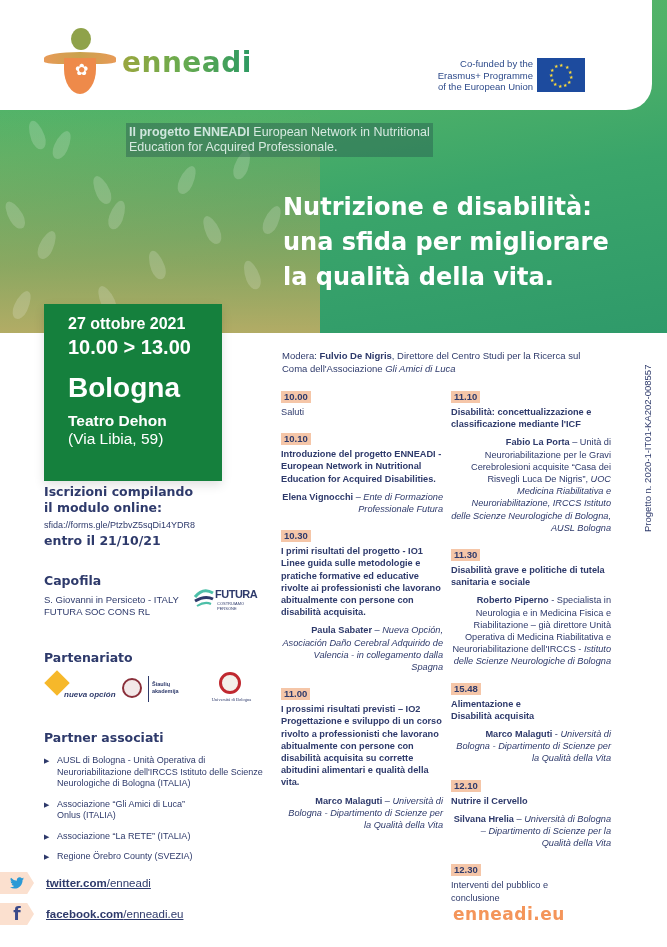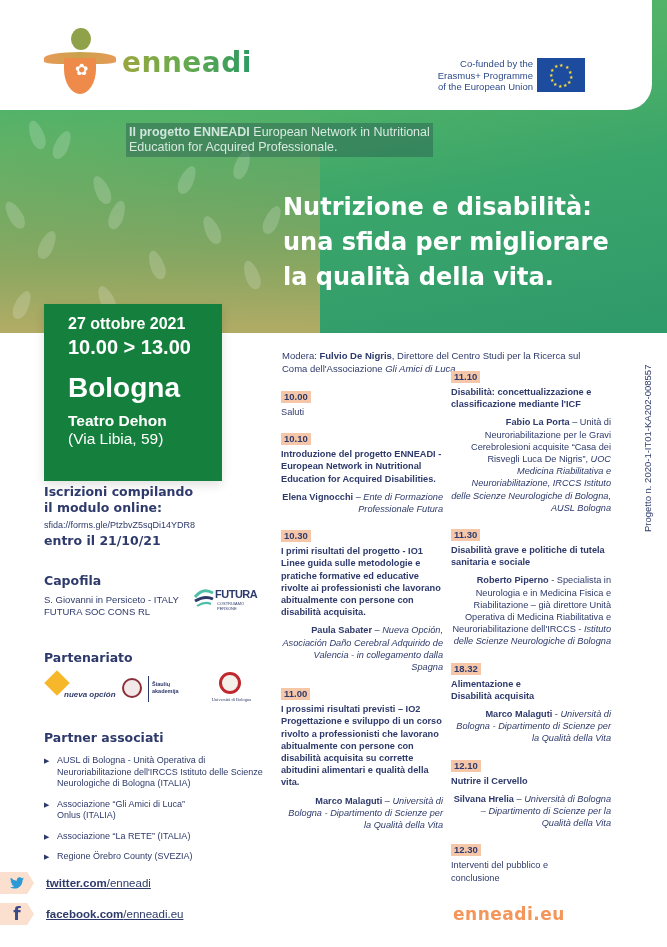--- a/index.html
+++ b/index.html
@@ -210,33 +210,33 @@
     <div class="topic">I primi risultati del progetto - IO1 Linee guida sulle metodologie e pratiche formative ed educative rivolte ai professionisti che lavorano abitualmente con persone con disabilità acquisita.</div>
     <div class="speaker"><b>Paula Sabater</b><span> – </span><i>Nueva Opción, Asociación Daño Cerebral Adquirido de Valencia - in collegamento dalla Spagna</i></div>
   </div>
   <div class="item">
     <div class="time">11.00</div>
     <div class="topic">I prossimi risultati previsti – IO2 Progettazione e sviluppo di un corso rivolto a professionisti che lavorano abitualmente con persone con disabilità acquisita su corrette abitudini alimentari e qualità della vita.</div>
     <div class="speaker"><b>Marco Malaguti</b><span> – </span><i>Università di Bologna - Dipartimento di Scienze per la Qualità della Vita</i></div>
   </div>
 </div>
 
-<div class="col" style="left:451px;top:366px;width:160px">
+<div class="col" style="left:451px;top:386px;width:160px">
   <div class="item">
     <div class="time">11.10</div>
     <div class="topic">Disabilità: concettualizzazione e classificazione mediante l'ICF</div>
     <div class="speaker"><b>Fabio La Porta</b><span> – </span><span>Unità di Neuroriabilitazione per le Gravi Cerebrolesioni acquisite “Casa dei Risvegli Luca De Nigris”, </span><i>UOC Medicina Riabilitativa e Neuroriabilitazione, IRCCS Istituto delle Scienze Neurologiche di Bologna, AUSL Bologna</i></div>
   </div>
   <div class="item">
     <div class="time">11.30</div>
     <div class="topic">Disabilità grave e politiche di tutela sanitaria e sociale</div>
     <div class="speaker"><b>Roberto Piperno</b><span> - </span><span>Specialista  in Neurologia e in Medicina Fisica e Riabilitazione – già direttore Unità Operativa di Medicina Riabilitativa e Neuroriabilitazione dell'IRCCS - </span><i>Istituto delle Scienze Neurologiche di Bologna</i></div>
   </div>
   <div class="item">
-    <div class="time">18.32</div>
+    <div class="time">15.48</div>
     <div class="topic" style="width:100px">Alimentazione e Disabilità acquisita</div>
     <div class="speaker"><b>Marco Malaguti</b><span> - </span><i>Università di Bologna - Dipartimento di Scienze per la Qualità della Vita</i></div>
   </div>
   <div class="item">
     <div class="time">12.10</div>
     <div class="topic">Nutrire il Cervello</div>
     <div class="speaker"><b>Silvana Hrelia</b><span> – </span><i>Università di Bologna – Dipartimento di Scienze per la Qualità della Vita</i></div>
   </div>
   <div class="item">
     <div class="time">12.30</div>

